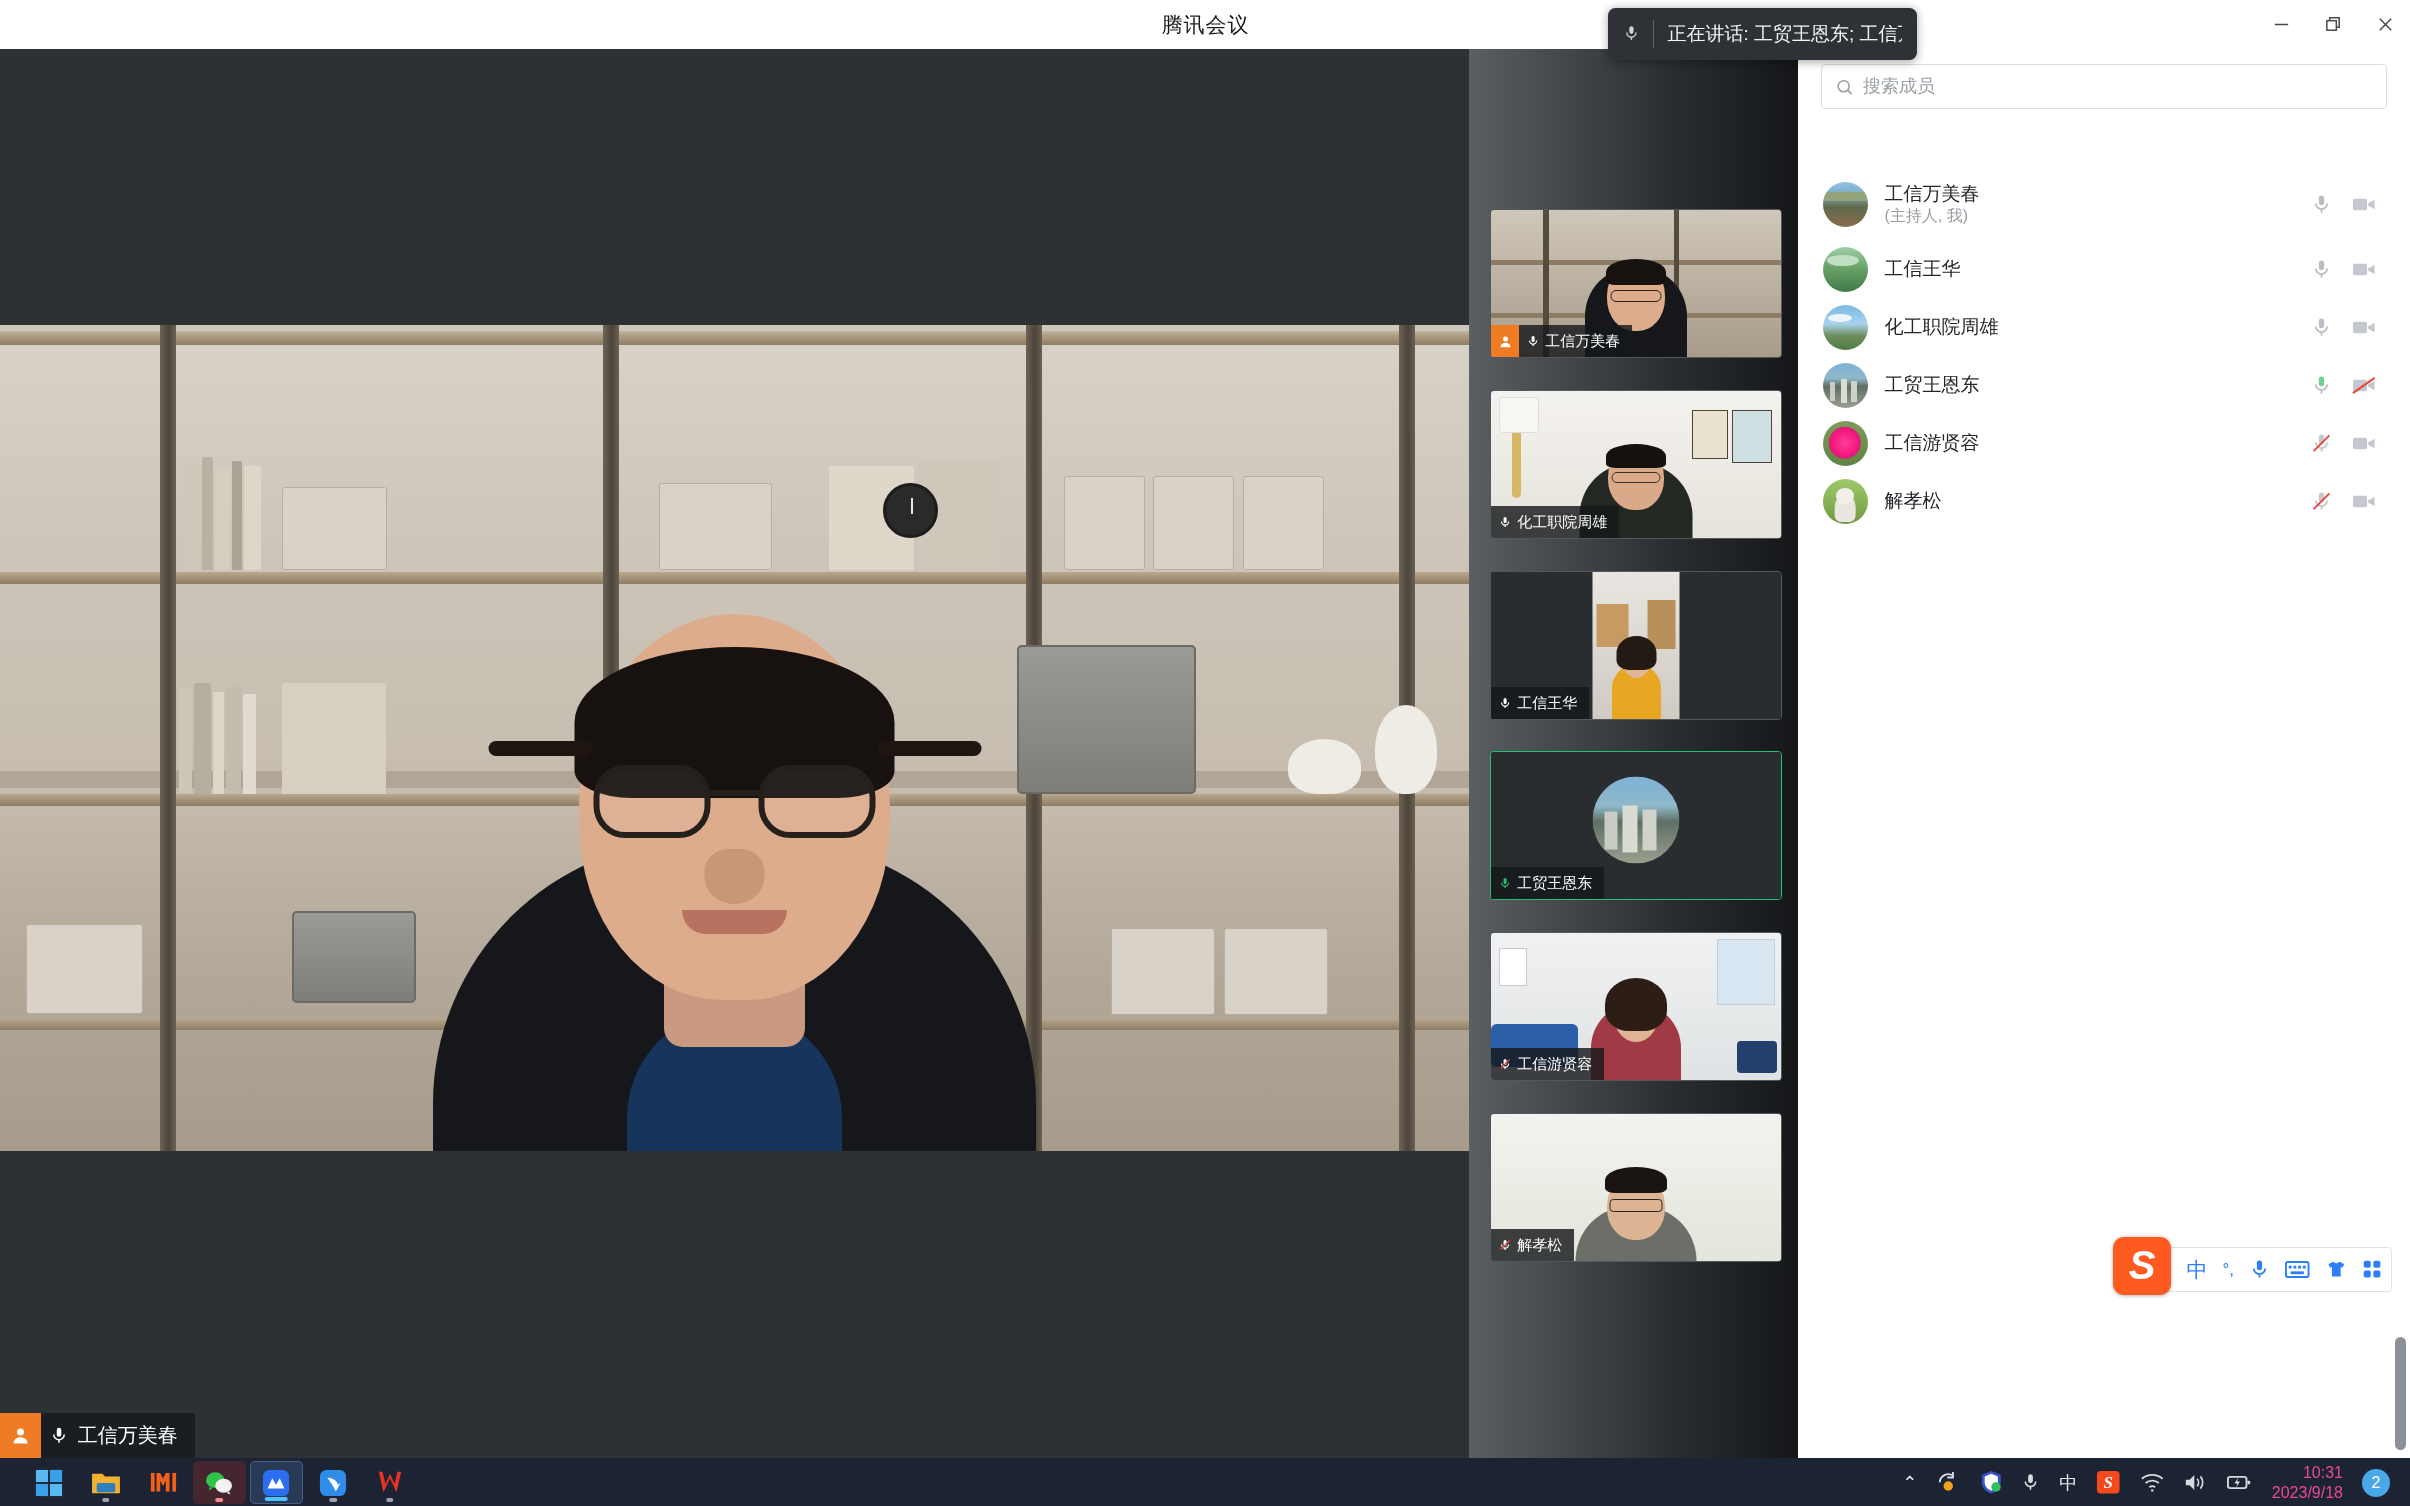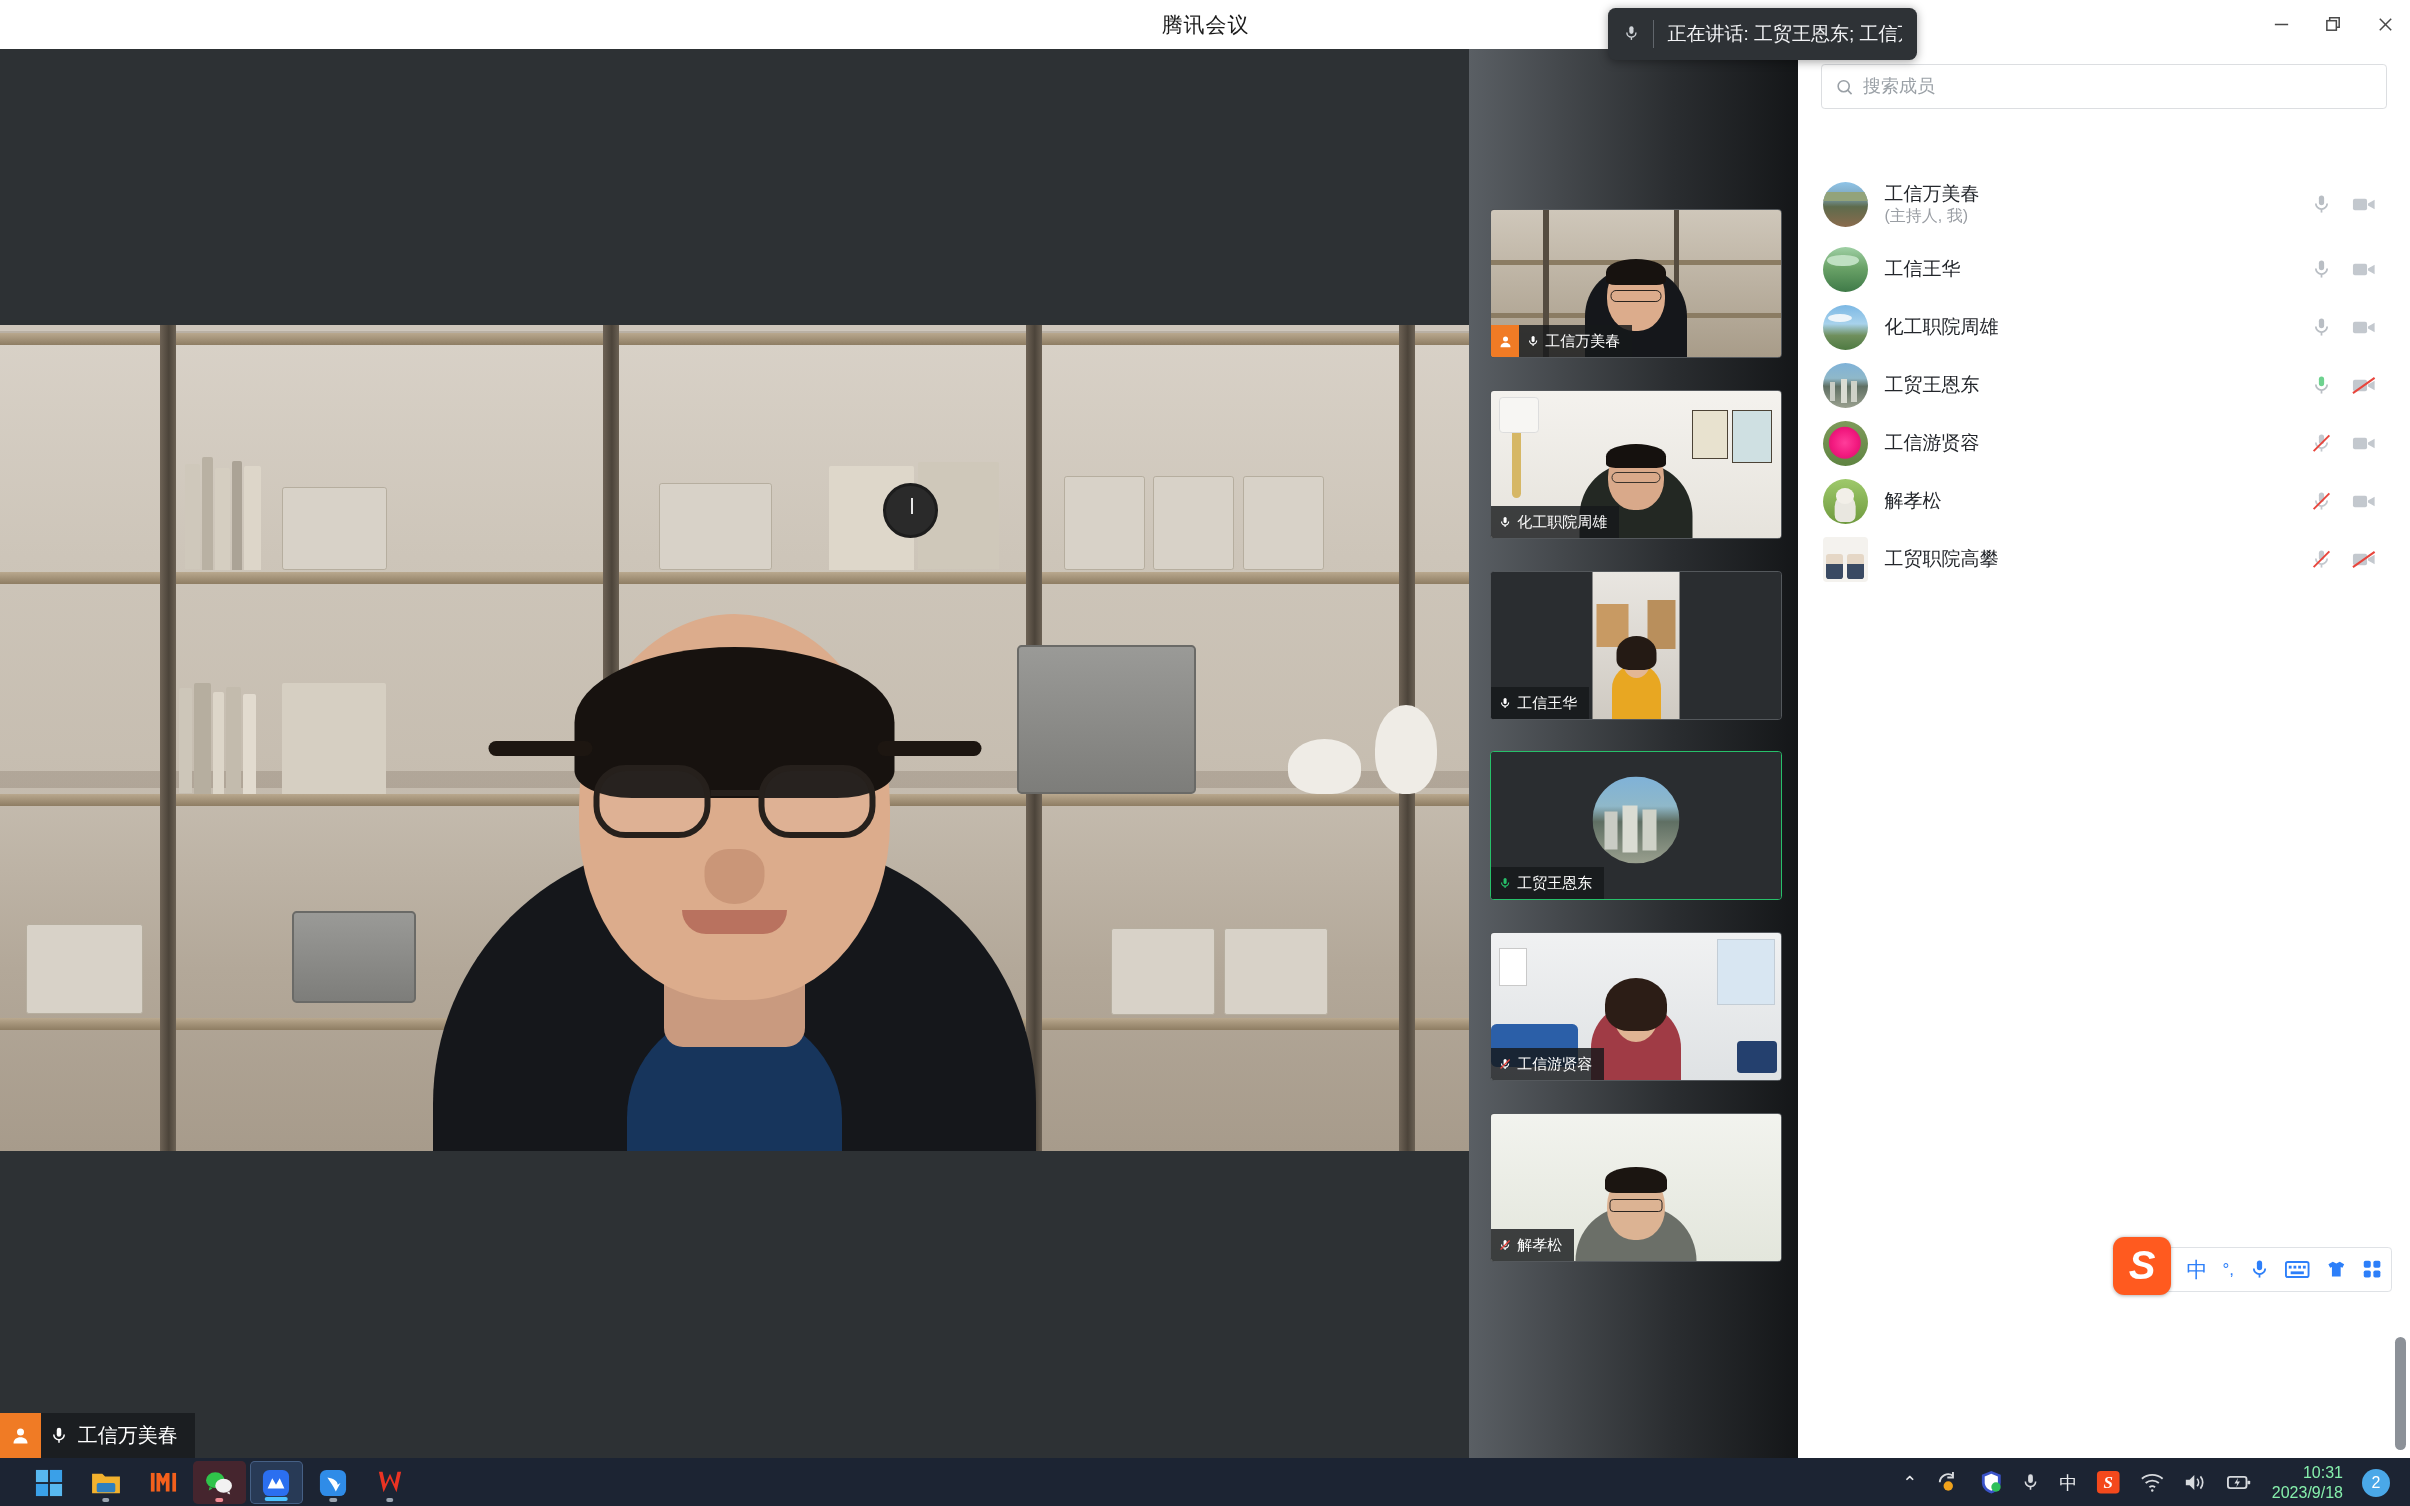--- a/index.html
+++ b/index.html
@@ -144,21 +144,21 @@
     background:#1c2433; display:flex; align-items:center; z-index:30; }
   .tbleft { display:flex; align-items:center; gap:3.8px; margin-left:22.6px; }
   .tbicon { width:53px; height:43px; position:relative; display:flex; align-items:center;
     justify-content:center; border-radius:4.7px; }
   .tbicon .dot { position:absolute; bottom:1.9px; left:50%; transform:translateX(-50%);
     width:7.5px; height:3.8px; border-radius:1.9px; background:#9aa3af; }
   .tbicon .dot.wide { width:22.6px; background:#4cc2ff; }
   .tbicon .dot.red { background:#f08a94; }
   .tbright { margin-left:auto; display:flex; align-items:center; gap:19px; margin-right:21px; }
   .tbright .tz { color:#e8eaed; font-size:18px; display:flex; align-items:center; }
-  .clockbox { color:#86efac; font-size:16px; text-align:right; line-height:1.25; }
+  .clockbox { color:#ec4899; font-size:16px; text-align:right; line-height:1.25; }
   .badge2 { width:28px; height:28px; border-radius:50%; background:#4aa8e8; color:#fff;
     font-size:16px; display:flex; align-items:center; justify-content:center; }
 </style>
 </head>
 <body>
 
 <div id="app">
 
   <div class="titlebar">
     <div class="title">腾讯会议</div>
@@ -560,45 +560,20 @@
           </svg>
         </div>
         <div class="ic">
           <svg width="24.5" height="19" viewBox="0 0 26 20">
               <rect x="1" y="4" width="15" height="12" rx="2" fill="#c3c8ce"></rect>
               <path d="M17 9l7-4v10l-7-4z" fill="#c3c8ce"></path>
             </svg>
         </div>
       </div>
 
-      <div class="prow">
-        <div class="av" style="border-radius:3.8px;">
-          <div style="position:absolute;inset:0;background:#f4f2ee;"></div>
-          <div style="position:absolute;left:3.8px;bottom:2.8px;width:17px;height:24.5px;background:linear-gradient(180deg,#e5d7c6 40%,#3a4a63 40%);border-radius:2.8px;"></div>
-          <div style="position:absolute;right:3.8px;bottom:2.8px;width:17px;height:24.5px;background:linear-gradient(180deg,#e5d7c6 40%,#3a4a63 40%);border-radius:2.8px;"></div>
-        </div>
-        <div class="nmwrap">
-          <div class="n1">工贸职院高攀</div>
-        </div>
-        <div class="ic">
-          <svg width="21" height="24.5" viewBox="0 0 24 24">
-            <rect x="9" y="2" width="6" height="11" rx="3" fill="#c3c8ce"></rect>
-            <path d="M5.5 11a6.5 6.5 0 0013 0" fill="none" stroke="#c3c8ce" stroke-width="2"></path>
-            <line x1="12" y1="17.5" x2="12" y2="21.5" stroke="#c3c8ce" stroke-width="2"></line>
-            <line x1="3" y1="21" x2="21" y2="3" stroke="#e8453c" stroke-width="2.2"></line>
-          </svg>
-        </div>
-        <div class="ic">
-          <svg width="24.5" height="19" viewBox="0 0 26 20">
-            <rect x="1" y="4" width="15" height="12" rx="2" fill="#c3c8ce"></rect>
-              <path d="M17 9l7-4v10l-7-4z" fill="#c3c8ce"></path>
-            <line x1="1" y1="18" x2="24" y2="2" stroke="#e8453c" stroke-width="2.2"></line>
-          </svg>
-        </div>
-      </div>
     </div>
 
     <div class="pscroll"></div>
 
   </div>
 
   <div class="toast">
     <svg width="19" height="24.5" viewBox="0 0 24 24" fill="#cfd3d8">
       <rect x="9" y="2" width="6" height="11" rx="3"></rect>
       <path d="M5.5 11a6.5 6.5 0 0013 0" fill="none" stroke="#cfd3d8" stroke-width="2"></path>

